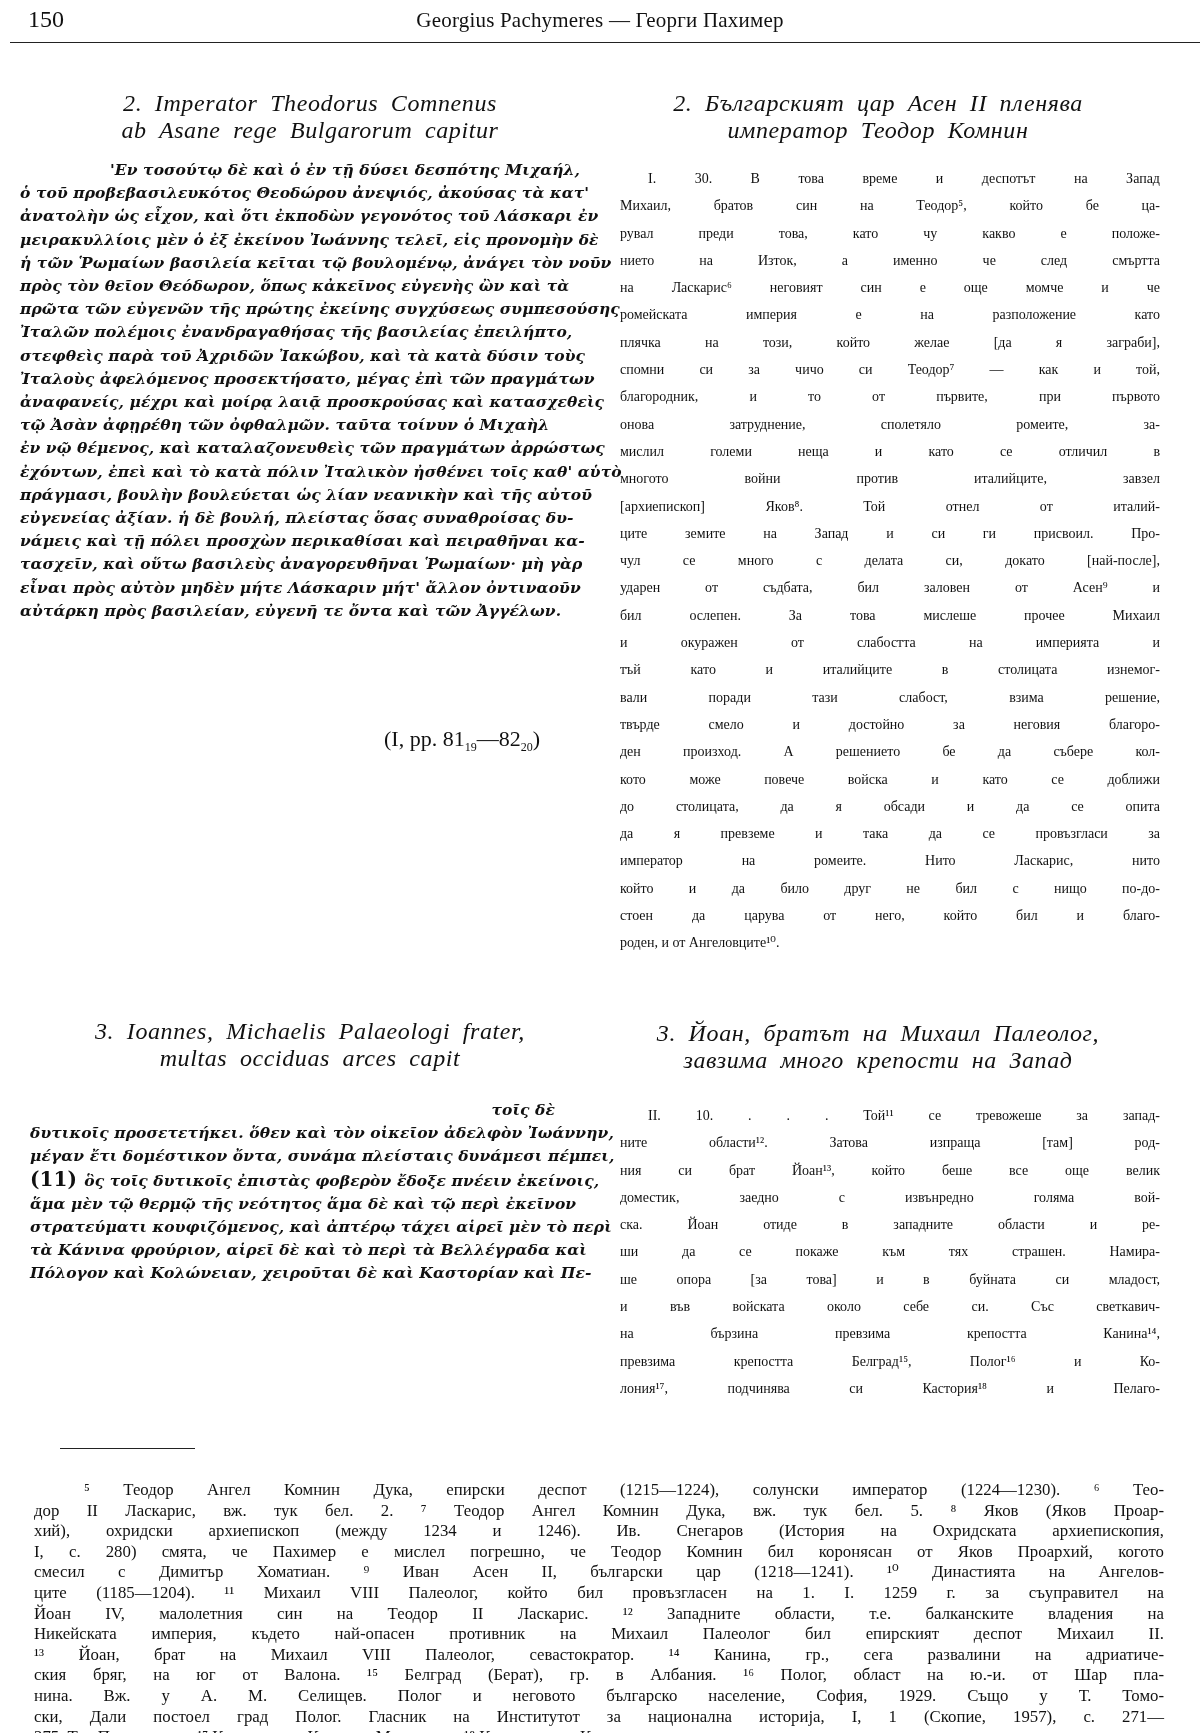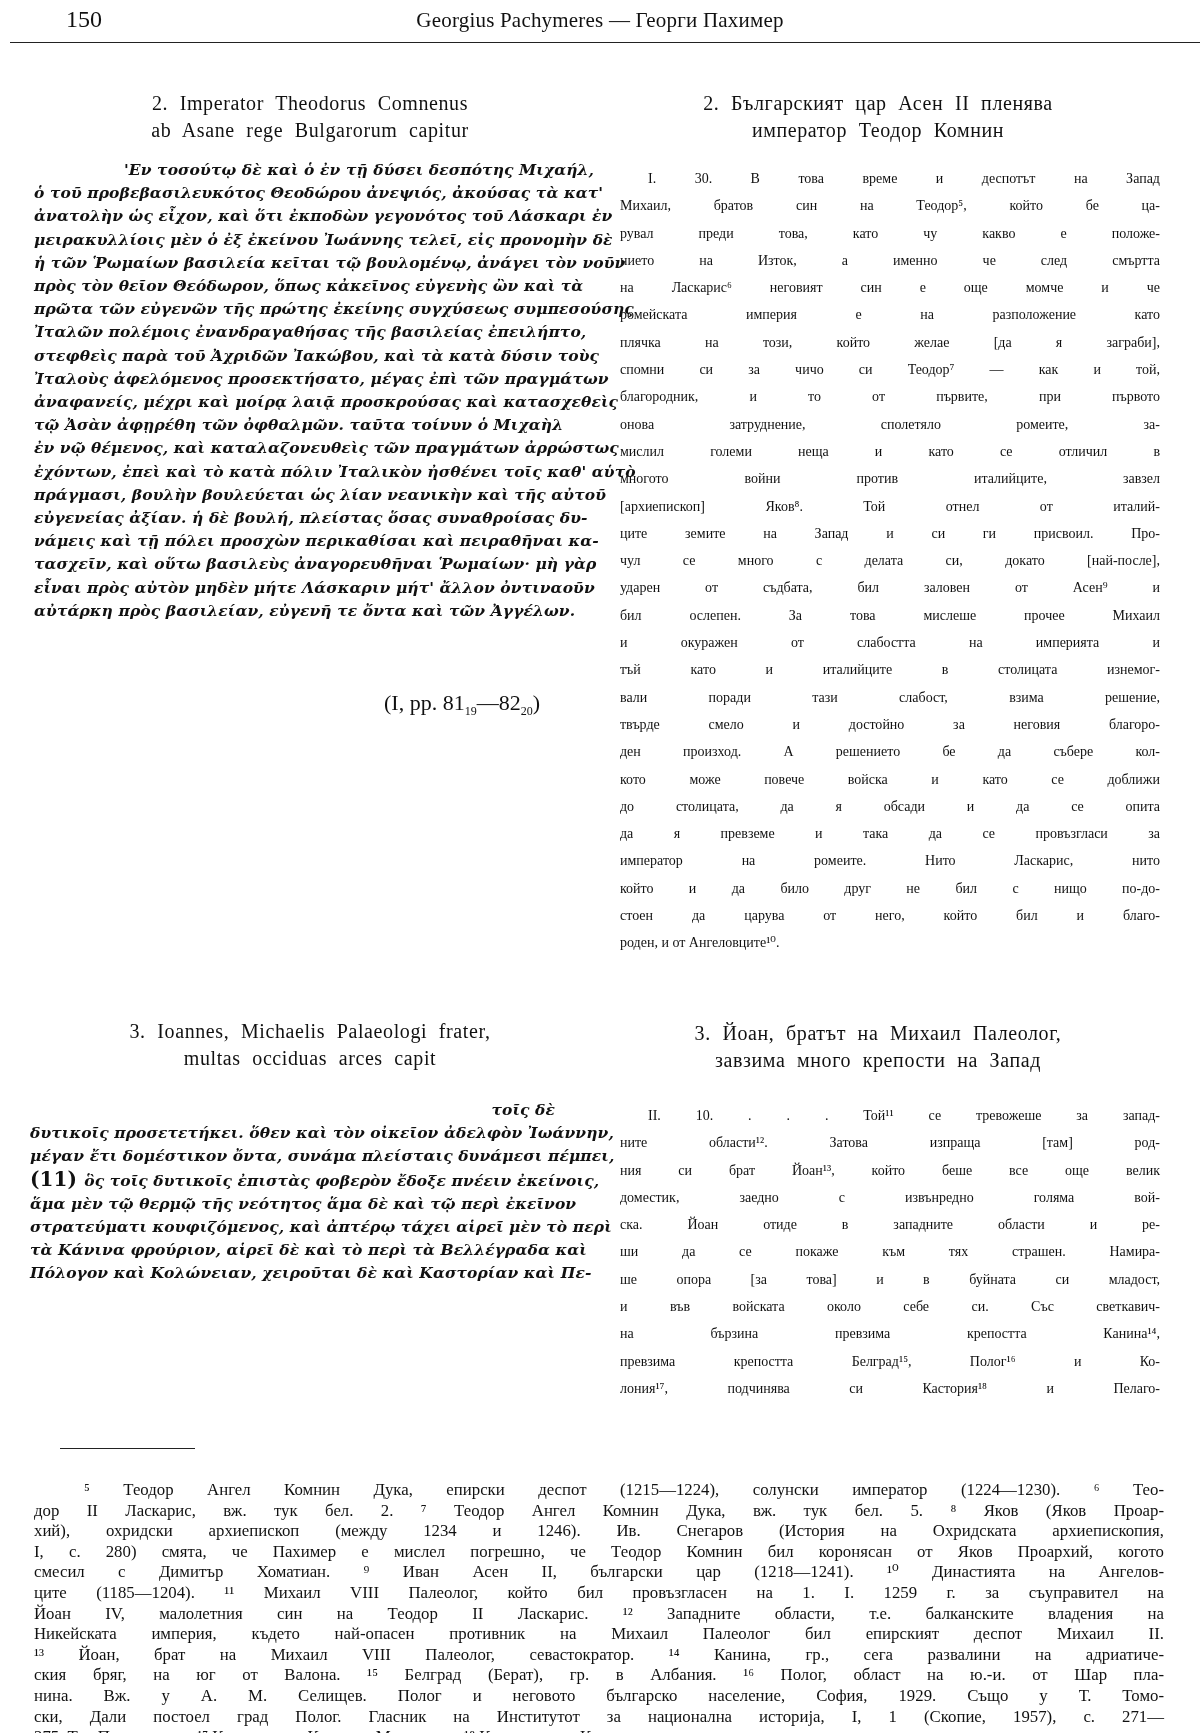--- a/index.html
+++ b/index.html
@@ -1,50 +1,50 @@
 <!DOCTYPE html>
 <html><head>
 <meta charset="utf-8">
 <style>
   html, body { margin:0; padding:0; background:#ffffff; }
   body { width:1200px; height:1733px; position:relative; overflow:hidden; color:#111; font-family:"Liberation Serif","DejaVu Serif",serif; }
-  .page-number { position:absolute; left:28px; top:6px; font-size:24px; font-family:"Liberation Serif",serif;margin-left:38px; }
+  .page-number { position:absolute; left:28px; top:6px; font-size:24px; font-family:"Liberation Serif",serif; }
   .running-head { position:absolute; left:0; width:1200px; top:8px; text-align:center; font-size:21px; letter-spacing:0.2px; }
   .head-rule { position:absolute; left:10px; right:0; top:42px; border-top:1.5px solid #222; }
   .col { position:absolute; }
   .col-left { left:60px; width:500px; }
   .col-right { left:598px; width:560px; }
-  .sec-title { text-align:center; font-size:20px; line-height:27px; letter-spacing:0.6px; word-spacing:6px; }
+  .sec-title { font-style:italic; text-align:center; font-size:24px; line-height:27px; letter-spacing:0.6px; word-spacing:6px; }
   .greek { font-style:italic; font-size:15.5px; line-height:23.2px; text-align:justify; font-family:"DejaVu Serif",serif; font-weight:bold; letter-spacing:0.1px; }
   .greek .line { display:block; white-space:nowrap; text-align-last:justify; text-align:justify; }
   .bg { font-size:14px; line-height:27.3px; }
   .bg .line { display:block; white-space:nowrap; text-align:justify; text-align-last:justify; }
   .bg .line.last { text-align-last:left; }
-  .cite { text-align:right; font-size:22px; padding-right:20px; }
+  .cite { text-align:right; font-size:22px; padding-right:20px;margin-top:36px; }
   .cite sub { font-size:12px; }
   .fn-rule { position:absolute; left:60px; top:1448px; width:135px; border-top:1.5px solid #222; }
   .footnotes { position:absolute; left:34px; top:1452px; width:1130px; font-size:16.8px; line-height:20.6px; }
   .footnotes .line { display:block; white-space:nowrap; text-align:justify; text-align-last:justify; }
   .footnotes .line.last { text-align-last:left; }
   .sec-num { font-weight:bold; font-style:normal; font-size:20px; }
 </style>
 </head>
 <body>
 
 <div class="page-number">150</div>
 <div class="running-head">Georgius Pachymeres — Георги Пахимер</div>
 <div class="head-rule"></div>
 
 <div class="col col-left" style="top:90px">
   <div class="sec-title">
     <div>2. Imperator Theodorus Comnenus</div>
     <div>ab Asane rege Bulgarorum capitur</div>
   </div>
 </div>
-<div class="col" style="left:34px;width:522px;top:158px">
+<div class="col" style="left:20px;width:522px;top:158px">
   <div class="greek" id="greek-0">
       <span class="line" style="padding-left: 90px;">'Εν τοσούτῳ δὲ καὶ ὁ ἐν τῇ δύσει δεσπότης Μιχαήλ,</span>
       <span class="line">ὁ τοῦ προβεβασιλευκότος Θεοδώρου ἀνεψιός, ἀκούσας τὰ κατ'</span>
       <span class="line">ἀνατολὴν ὡς εἶχον, καὶ ὅτι ἐκποδὼν γεγονότος τοῦ Λάσκαρι ἐν</span>
       <span class="line">μειρακυλλίοις μὲν ὁ ἐξ ἐκείνου Ἰωάννης τελεῖ, εἰς προνομὴν δὲ</span>
       <span class="line">ἡ τῶν Ῥωμαίων βασιλεία κεῖται τῷ βουλομένῳ, ἀνάγει τὸν νοῦν</span>
       <span class="line">πρὸς τὸν θεῖον Θεόδωρον, ὅπως κἀκεῖνος εὐγενὴς ὢν καὶ τὰ</span>
       <span class="line">πρῶτα τῶν εὐγενῶν τῆς πρώτης ἐκείνης συγχύσεως συμπεσούσης</span>
       <span class="line">Ἰταλῶν πολέμοις ἐνανδραγαθήσας τῆς βασιλείας ἐπειλήπτο,</span>
       <span class="line">στεφθεὶς παρὰ τοῦ Ἀχριδῶν Ἰακώβου, καὶ τὰ κατὰ δύσιν τοὺς</span>

